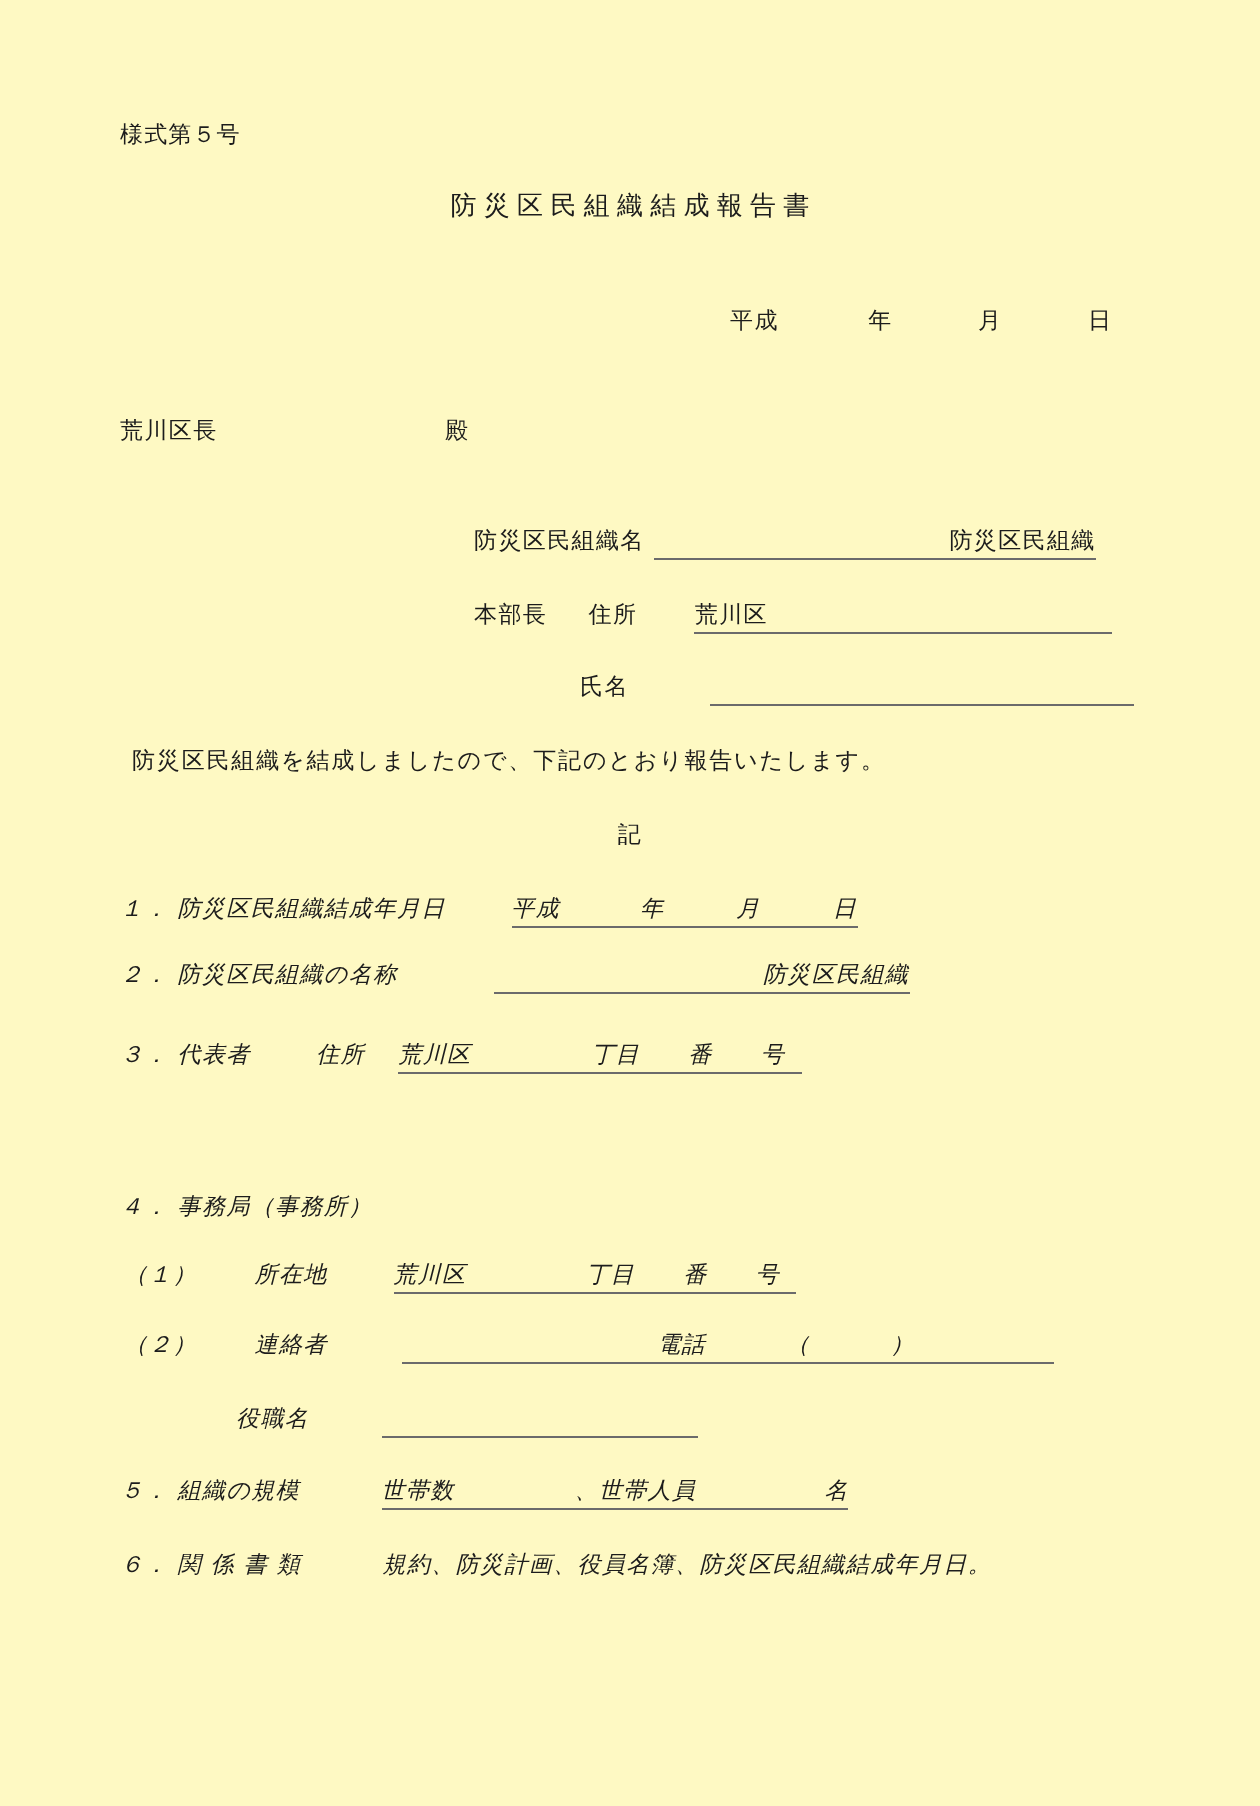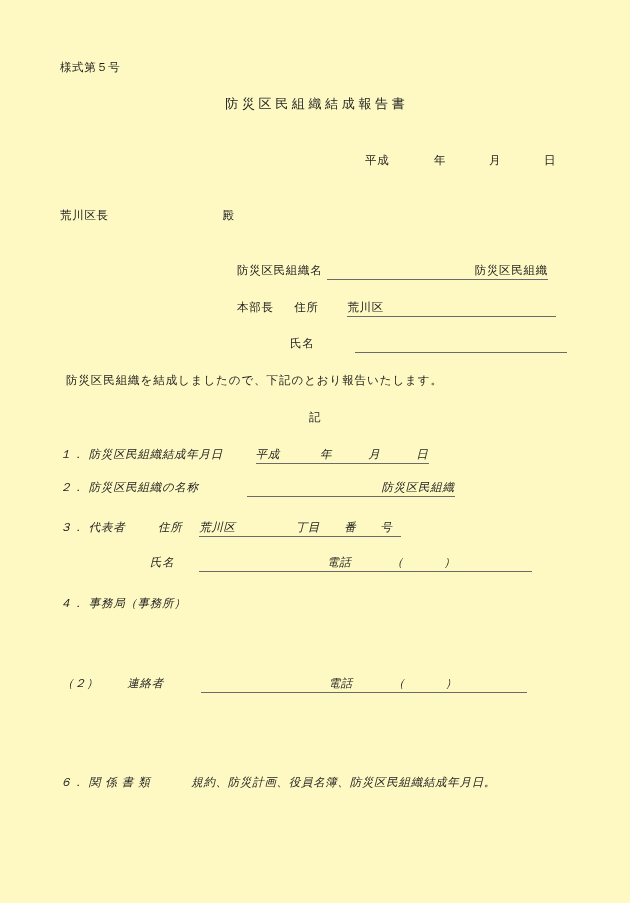--- a/index.html
+++ b/index.html
@@ -92,21 +92,21 @@
     left: 60px;
     font-size: 11.5px;
     font-style: italic;
   }
   .item1 { top: 449px; }
   .item2 { top: 482px; }
   .item3 { top: 522px; }
   .item3b { left: 150px; top: 557px; }
   .item4 { top: 598px; }
   .item4a { left: 62px; top: 632px; }
-  .item4b { left: 62px; top: 667px; margin-top: 11px; }
+  .item4b { left: 62px; top: 667px; }
   .item4c { left: 118px; top: 704px; }
   .item5 { top: 740px; }
   .item6 { top: 777px; }
 
   
   .ul {
     display: inline-block;
     border-bottom: 1px solid #6b6b6b;
     vertical-align: baseline;
     padding-bottom: 2px;
@@ -187,41 +187,54 @@
 
   <div class="row item item3">
     <span>３．</span>
     <span>代表者</span>
     <span class="gap24"></span>
     <span>住所</span>
     <span class="gap8"></span>
     <span class="ul">荒川区</span><span class="ul" style="width:60px;">&nbsp;</span><span class="ul">丁目</span><span class="ul" style="width:24px;">&nbsp;</span><span class="ul">番</span><span class="ul" style="width:24px;">&nbsp;</span><span class="ul">号</span><span class="ul" style="width:8px;">&nbsp;</span>
   </div>
 
-  <div class="row item item3b">
-    <span>氏名</span>
-    <span class="gap16"></span>
-    <span class="ul" style="width:128px;">&nbsp;</span><span class="ul">電話</span><span class="ul" style="width:40px;">&nbsp;</span><span class="ul">（</span><span class="ul" style="width:40px;">&nbsp;</span><span class="ul">）</span><span class="ul" style="width:76px;">&nbsp;</span>
-  </div>
 
   <div class="row item item4">
     <span>４．</span>
     <span>事務局（事務所）</span>
   </div>
 
+  <div class="row item item4a">
+    <span>（１）</span>
+    <span class="gap20"></span>
+    <span>所在地</span>
+    <span class="gap24"></span>
+    <span class="ul">荒川区</span><span class="ul" style="width:60px;">&nbsp;</span><span class="ul">丁目</span><span class="ul" style="width:24px;">&nbsp;</span><span class="ul">番</span><span class="ul" style="width:24px;">&nbsp;</span><span class="ul">号</span><span class="ul" style="width:8px;">&nbsp;</span>
+  </div>
 
   <div class="row item item4b">
     <span>（２）</span>
     <span class="gap20"></span>
     <span>連絡者</span>
     <span class="gap28"></span>
     <span class="ul" style="width:128px;">&nbsp;</span><span class="ul">電話</span><span class="ul" style="width:40px;">&nbsp;</span><span class="ul">（</span><span class="ul" style="width:40px;">&nbsp;</span><span class="ul">）</span><span class="ul" style="width:70px;">&nbsp;</span>
   </div>
 
-
+  <div class="row item item4c">
+    <span>役職名</span>
+    <span class="gap28"></span>
+    <span class="ul" style="width:158px;">&nbsp;</span>
+  </div>
+
+  <div class="row item item5">
+    <span>５．</span>
+    <span>組織の規模</span>
+    <span class="gap32"></span>
+    <span class="ul">世帯数</span><span class="ul" style="width:60px;">&nbsp;</span><span class="ul">、</span><span class="ul">世帯人員</span><span class="ul" style="width:64px;">&nbsp;</span><span class="ul">名</span>
+  </div>
 
   <div class="row item item6">
     <span class="label-wide">６．</span>
     <span class="label-wide">関 係 書 類</span>
     <span class="gap32"></span>
     <span>規約、防災計画、役員名簿、防災区民組織結成年月日。</span>
   </div>
 
 </div>
 

